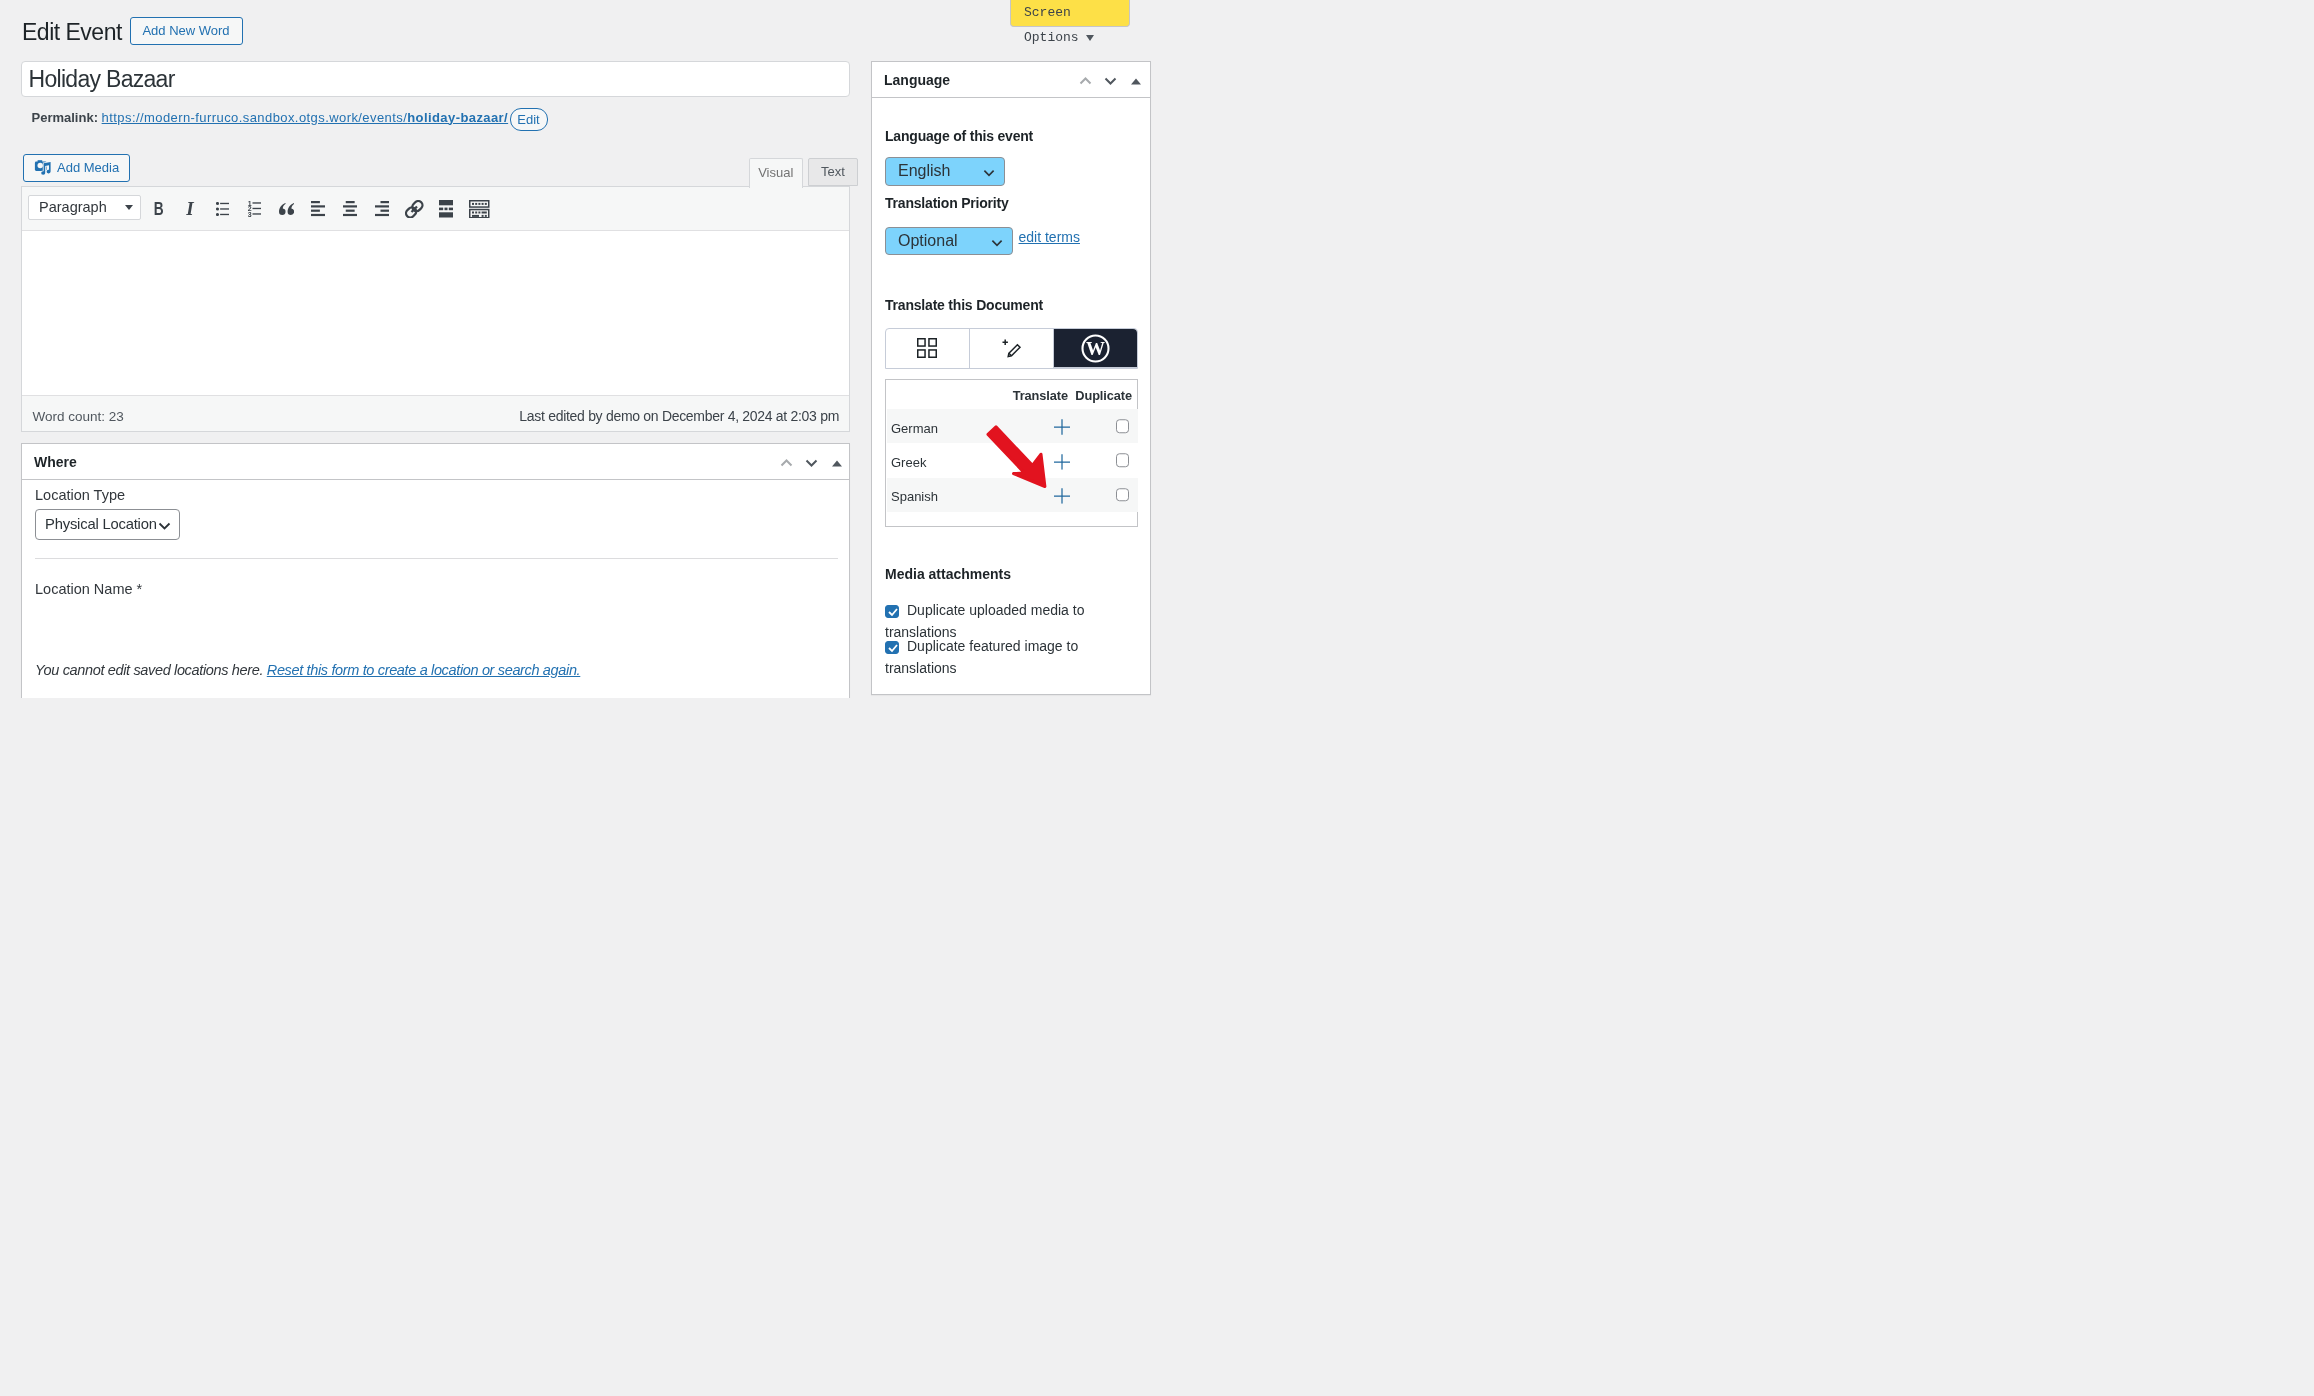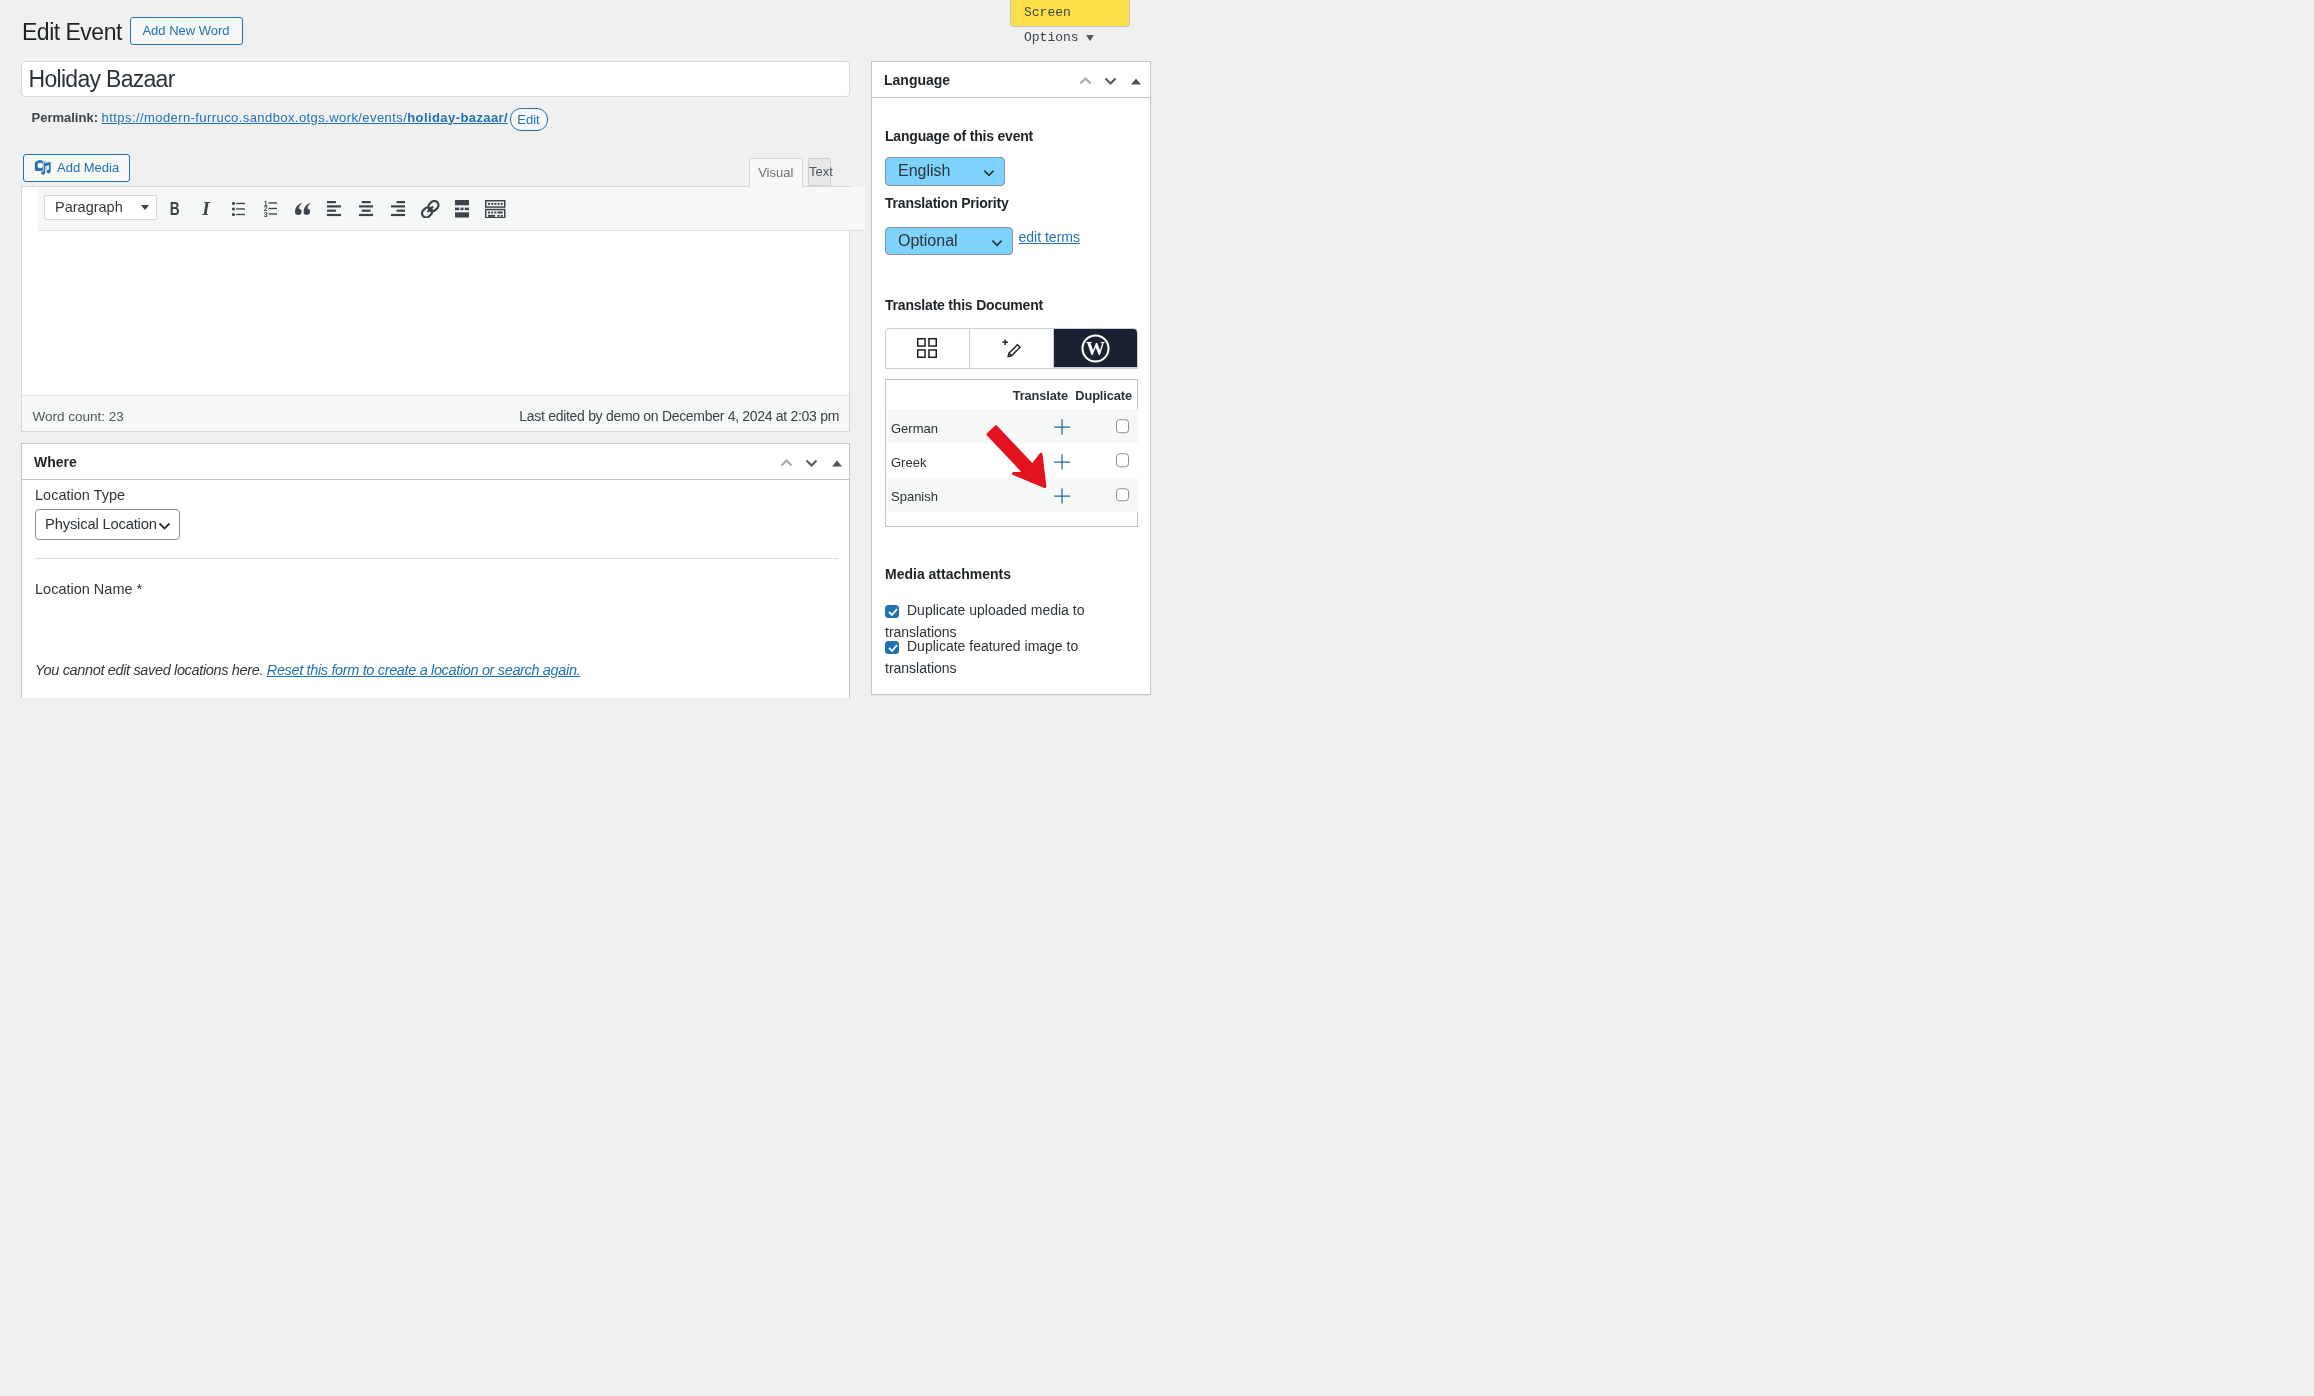--- a/index.html
+++ b/index.html
@@ -18,25 +18,25 @@
 
 #permalink { left:31.5px; top:110.5px; font-size:13px; line-height:13px; color:#3c434a; white-space:nowrap; }
 #permalink b { font-weight:700; }
 #permalink a { color:#2271b1; text-decoration:underline; letter-spacing:0.42px; }
 #permaedit { left:509.5px; top:108px; width:38px; height:23px; background:#f6f7f7; border:1px solid #2271b1; border-radius:11px; color:#2271b1; font-size:13px; line-height:21px; text-align:center; }
 
 
 #addmedia { left:23px; top:153.5px; height:28.5px; background:#f6f7f7; border:1px solid #2271b1; border-radius:3px; color:#2271b1; font-size:13px; line-height:26.5px; padding:0 10px; }
 #addmedia svg { vertical-align:-4.5px; margin-right:5px; }
 #tab-visual { left:749px; top:157.5px; width:53.5px; height:30px; background:#f6f7f7; border:1px solid #d5d7da; border-bottom:none; border-radius:2px 2px 0 0; font-size:13px; color:#737373; text-align:center; line-height:28px; z-index:3; }
-#tab-text { left:808px; top:157.5px; width:23px; height:28.5px; background:#e8e8e9; border:1px solid #cdcfd2; border-radius:2px 2px 0 0; font-size:13px; color:#50575e; text-align:center; line-height:26px; }
+#tab-text { left:808px; top:157.5px; width:50px; height:28.5px; background:#e8e8e9; border:1px solid #cdcfd2; border-radius:2px 2px 0 0; font-size:13px; color:#50575e; text-align:center; line-height:26px; }
 
 
 #editor { left:21px; top:186px; width:829px; height:245.5px; background:#fff; border:1px solid #d5d7da; }
-#toolbar { position:absolute; left:16px; top:0; width:100%; height:44px; background:#f6f7f7; border-bottom:1px solid #e0e0e2; }
+#toolbar { position:absolute; left:0; top:0; width:100%; height:44px; background:#f6f7f7; border-bottom:1px solid #e0e0e2; }
 #parabox { position:absolute; left:6px; top:8px; width:113px; height:24.5px; background:#fff; border:1px solid #d5d7da; border-radius:2px; font-size:14.5px; color:#32373c; line-height:23px; padding-left:10px; }
 #parabox .tri { position:absolute; right:7px; top:9px; width:0; height:0; border-left:4.5px solid transparent; border-right:4.5px solid transparent; border-top:5.5px solid #3c434a; }
 .ticon { position:absolute; top:0 !important; width:24px; height:44px; display:flex; align-items:center; justify-content:center; }
 #content { position:absolute; left:0; top:44px; width:100%; height:165.5px; background:#fff; font-family:"Liberation Serif", serif; font-size:18.3px; line-height:23.4px; color:#32373c; letter-spacing:-0.3px; padding:24px 10px 0 10px; }
 #statusbar { position:absolute; left:0; bottom:0; width:100%; height:35.5px; background:#f6f7f7; border-top:1px solid #e0e0e2; font-size:14px; color:#50575e; line-height:41px; }
 #statusbar .wc { position:absolute; left:10.5px; font-size:13.5px; }
 #statusbar .le { position:absolute; right:10px; color:#3c434a; letter-spacing:-0.3px; }
 
 
 #where { left:21px; top:442.5px; width:829px; height:290px; background:#fff; border:1px solid #c3c4c7; box-shadow:0 1px 1px rgba(0,0,0,.04); }

